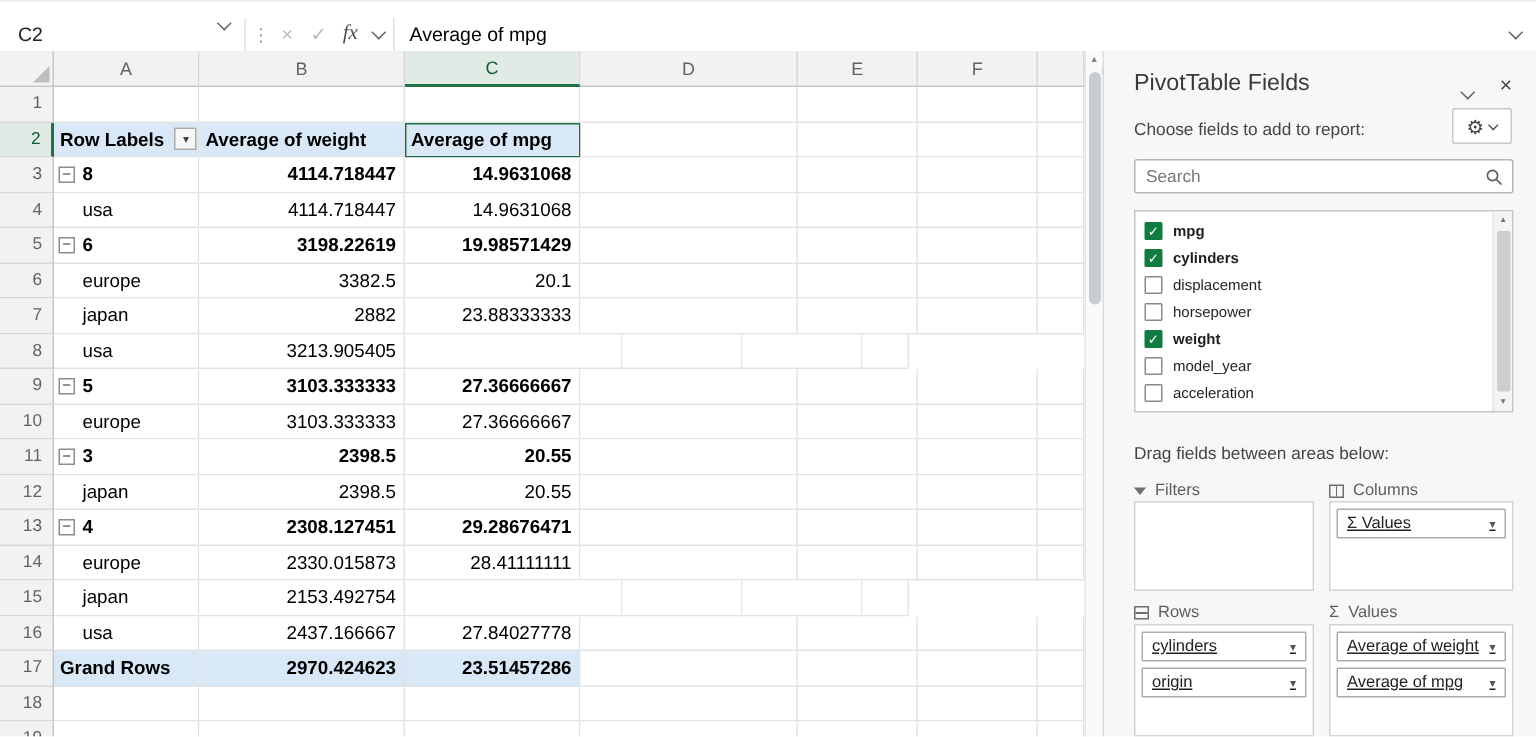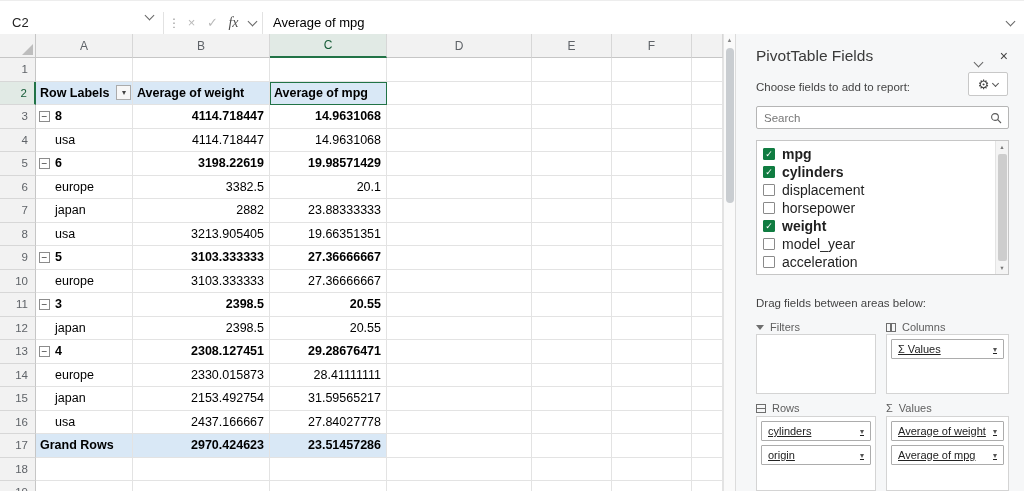--- a/index.html
+++ b/index.html
@@ -77,21 +77,21 @@
   .search-box input::placeholder { color:#767676; }
   .search-icon-wrap { width:24px; display:flex; justify-content:center; align-items:center; }
 
   .field-list { position:absolute; left:20px; top:106px; width:253px; height:135px; background:#fff;
     border:1px solid #C6C6C6; overflow:hidden; }
   #field-items { padding-top:4px; }
   .field-item { display:flex; align-items:center; height:18px; padding-left:6px; gap:7px; }
   .cb { width:12px; height:12px; border:1px solid #8A8A8A; border-radius:1px; background:#fff; flex:none;
     font-size:9px; line-height:11px; text-align:center; color:#fff; }
   .cb-on { background:#107C41; border-color:#107C41; }
-  .field-label { font-size:14px; color:#1F1F1F; }
+  .field-label { font-size:10px; color:#1F1F1F; }
   .fl-scroll { position:absolute; right:0; top:0; bottom:0; width:13px; background:#F4F4F4; border-left:1px solid #E4E4E4; }
   .fl-arrow { height:12px; text-align:center; font-size:5.5px; line-height:12px; color:#777; }
   .fl-thumb { position:absolute; left:2px; top:13px; bottom:13px; width:9px; background:#CDCDCD; border-radius:2px; }
   .fl-down { position:absolute; bottom:0; left:0; right:0; }
 
   .drag-hint { position:absolute; left:20px; top:263px; font-size:11.5px; color:#444; }
   .al { position:absolute; display:flex; align-items:center; gap:6px; font-size:11px; color:#5E5E5E; }
   .al-filters { left:20px; top:287px; }
   .al-columns { left:150px; top:287px; }
   .al-rows { left:20px; top:368px; }
@@ -241,21 +241,20 @@
         <div class="cell num" style="width: 137px;">2882</div>
         <div class="cell num" style="width: 117px;">23.88333333</div>
         <div class="cell" style="width: 145px;"></div>
         <div class="cell" style="width: 80px;"></div>
         <div class="cell" style="width: 80px;"></div>
         <div class="cell" style="width: 31px;"></div>
       </div>
       <div class="grow">
         <div class="cell indent" style="width: 97px;">usa</div>
         <div class="cell num" style="width: 137px;">3213.905405</div>
-        <div class="cell num" style="width: 117px;">19.66351351</div>
         <div class="cell" style="width: 145px;"></div>
         <div class="cell" style="width: 80px;"></div>
         <div class="cell" style="width: 80px;"></div>
         <div class="cell" style="width: 31px;"></div>
       </div>
       <div class="grow">
         <div class="cell" style="width: 97px;">
           <span class="collapse-box">−</span>
           <span class="bold">5</span>
         </div>
@@ -313,21 +312,20 @@
         <div class="cell num" style="width: 137px;">2330.015873</div>
         <div class="cell num" style="width: 117px;">28.41111111</div>
         <div class="cell" style="width: 145px;"></div>
         <div class="cell" style="width: 80px;"></div>
         <div class="cell" style="width: 80px;"></div>
         <div class="cell" style="width: 31px;"></div>
       </div>
       <div class="grow">
         <div class="cell indent" style="width: 97px;">japan</div>
         <div class="cell num" style="width: 137px;">2153.492754</div>
-        <div class="cell num" style="width: 117px;">31.59565217</div>
         <div class="cell" style="width: 145px;"></div>
         <div class="cell" style="width: 80px;"></div>
         <div class="cell" style="width: 80px;"></div>
         <div class="cell" style="width: 31px;"></div>
       </div>
       <div class="grow">
         <div class="cell indent" style="width: 97px;">usa</div>
         <div class="cell num" style="width: 137px;">2437.166667</div>
         <div class="cell num" style="width: 117px;">27.84027778</div>
         <div class="cell" style="width: 145px;"></div>

